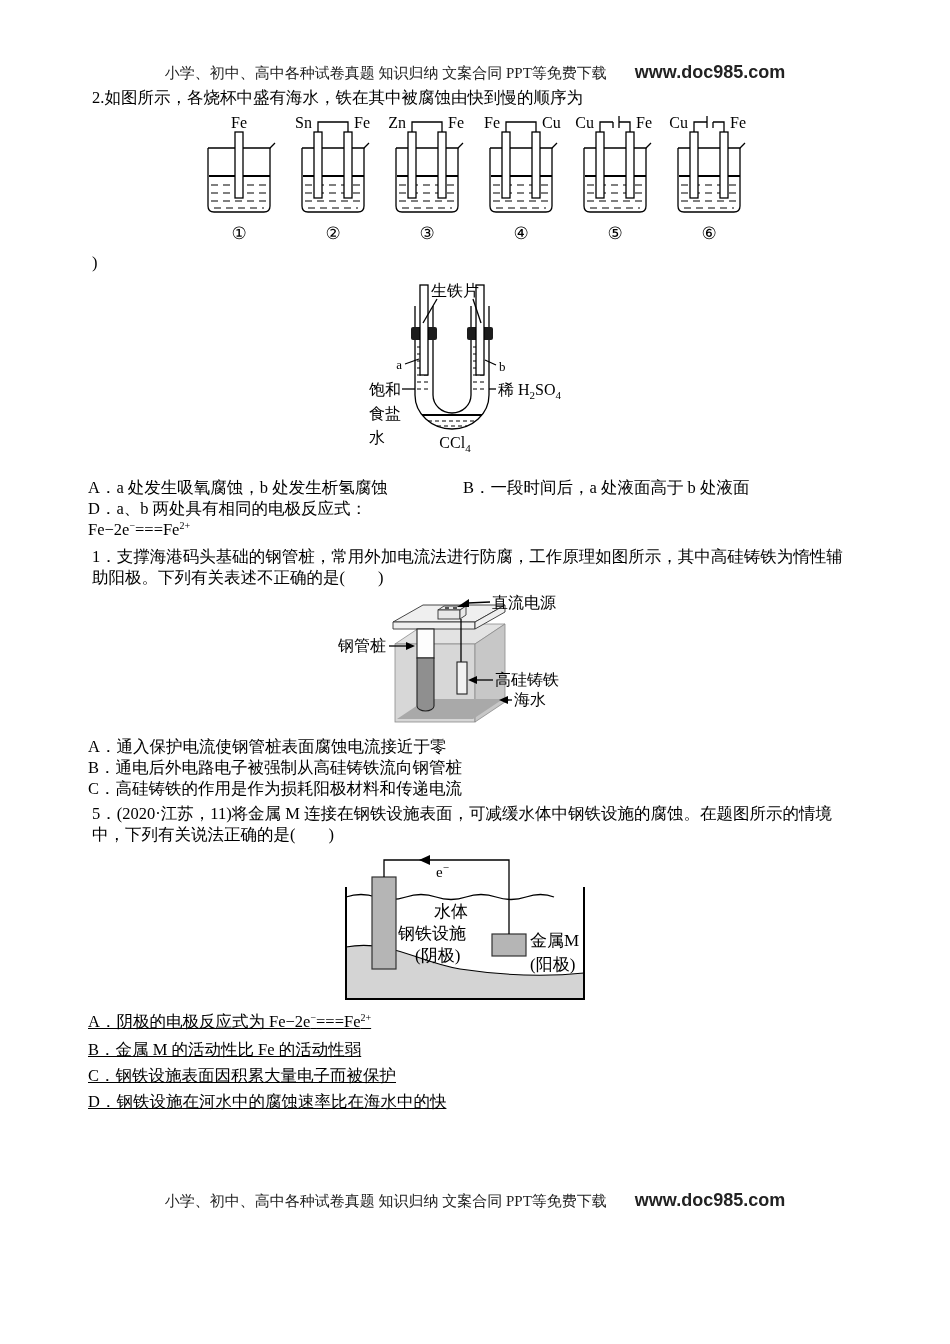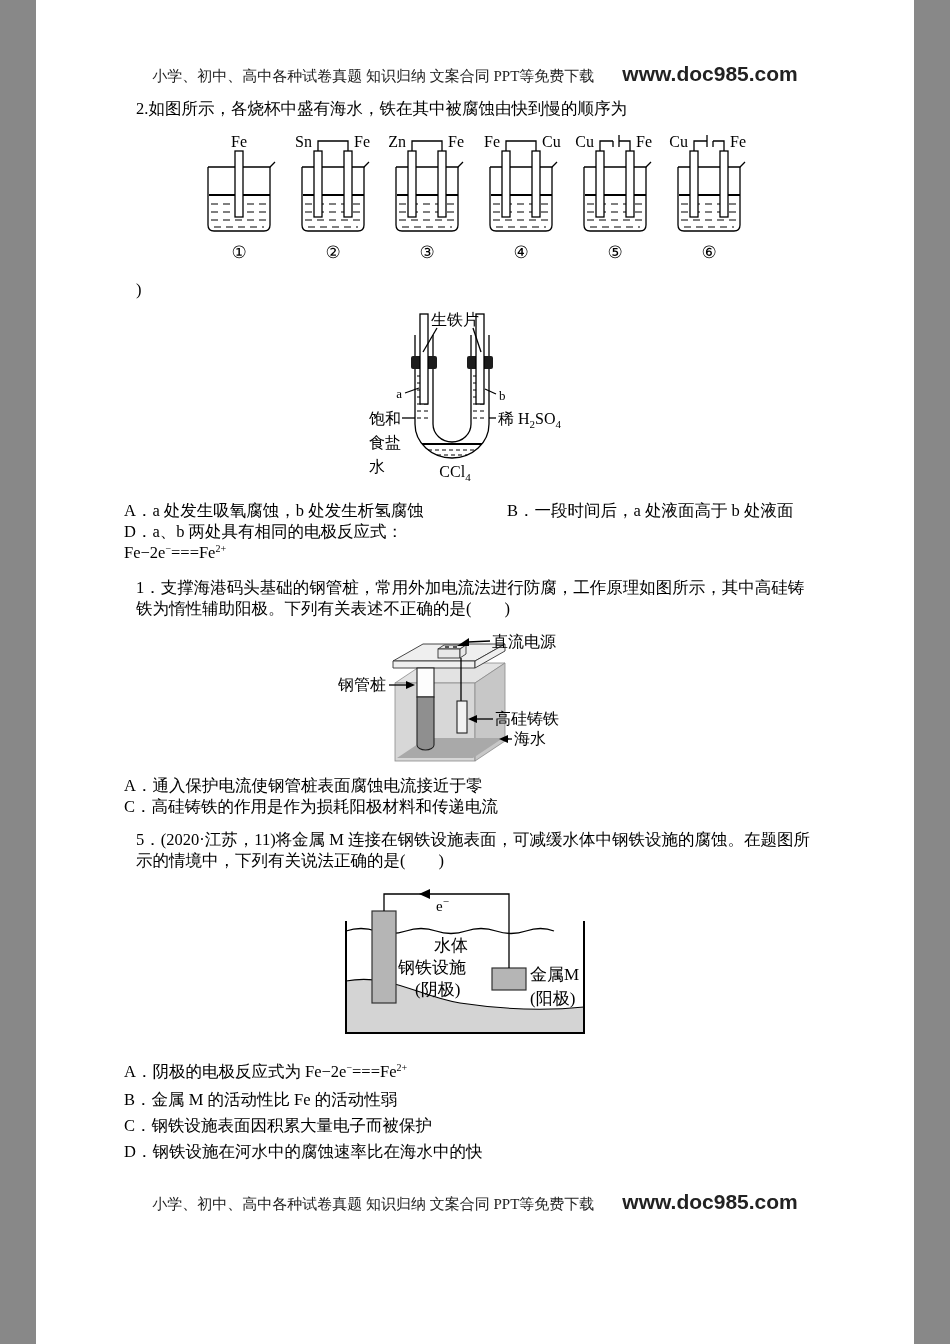--- a/index.html
+++ b/index.html
@@ -1,36 +1,36 @@
 <!DOCTYPE html>
 <html><head>
 <meta charset="utf-8">
 <style>
   html,body { margin:0; padding:0; background:#888; }
   .page {
-    position:relative; width:878px; height:1344px; margin:0 auto;
+    position:relative; width:950px; height:1344px; margin:0 auto;
     background:#ffffff; color:#000;
     font-family:"Liberation Serif", serif;
     box-sizing:border-box; padding:62px 88px 8px 88px;
     overflow:hidden;
   }
   .hdr, .ftr { display:flex; justify-content:center; align-items:baseline; gap:28px;
     font-size:15px; color:#222; }
-  .hdr .site, .ftr .site { font-family:"Liberation Sans", sans-serif; font-weight:bold; font-size:21px; }
-  p.stem { margin:12px; font-size:16.5px; line-height:21px; }
+  .hdr .site, .ftr .site { font-family:"Liberation Sans", sans-serif; font-weight:bold; font-size:18px; }
+  p.stem { margin:4px; font-size:16.5px; line-height:21px; }
   .q2stem { margin-top:50px; }
   .q3stem { margin-top:14px; }
   .q4stem { margin-top:20px; }
   .q5stem { margin-top:16px; }
   .blk { display:block; }
   .figwrap { text-align:center; margin-top:4px; }
-  .opts2 { display:grid; grid-template-columns:367px auto; column-gap:16px;
-    font-size:16.5px; line-height:21px; margin-top:14px; }
+  .opts2 { display:grid; grid-template-columns:367px auto; column-gap:8px;
+    font-size:16.5px; line-height:21px; margin-top:20px; }
   .optlist { font-size:16.5px; line-height:21px; margin-top:2px; }
-  .q5opts { line-height:26px; margin-top:20px; }
+  .q5opts { line-height:26px; margin-top:4px;text-decoration:underline; }
   .sup2 { font-size:10px; position:relative; top:-6px; }
   .ftr { position:absolute; left:0; right:0; top:1190px; }
   
   svg { overflow:visible; }
   svg text { font-family:"Liberation Serif", serif; fill:#000; }
   .ln  { stroke:#000; fill:none; stroke-width:1.3; }
   .ln2 { stroke:#000; fill:none; stroke-width:2; }
   .wl  { stroke:#000; stroke-width:2; }
   .ds  { stroke:#000; stroke-width:1.2; stroke-dasharray:7 5; }
   .ds2 { stroke:#000; stroke-width:1; stroke-dasharray:4 3; }
@@ -296,20 +296,21 @@
       <g>
         <polygon class="arrow" points="194,108 203,104 203,112"></polygon>
         <line class="ln" x1="203" y1="108" x2="207" y2="108"></line>
         <text class="t16" x="209" y="113">海水</text>
       </g>
     </svg>
   </div>
 
   <div class="optlist">
     <div>A．通入保护电流使钢管桩表面腐蚀电流接近于零</div>
+    <div>B．通电后外电路电子被强制从高硅铸铁流向钢管桩</div>
     <div>C．高硅铸铁的作用是作为损耗阳极材料和传递电流</div>
   </div>
 
   <p class="stem q5stem">5．(2020·江苏，11)将金属 M 连接在钢铁设施表面，可减缓水体中钢铁设施的腐蚀。在题图所示的情境中，下列有关说法正确的是(　　)</p>
 
   <div class="figwrap">
     <svg width="290" height="152" viewBox="0 0 290 152">
 
       <path class="sed" d="M16,98 C60,90 90,114 130,120 C170,126 215,128 254,124 L254,150 H16 Z"></path>
       <path class="sedln" d="M16,98 C60,90 90,114 130,120 C170,126 215,128 254,124"></path>

